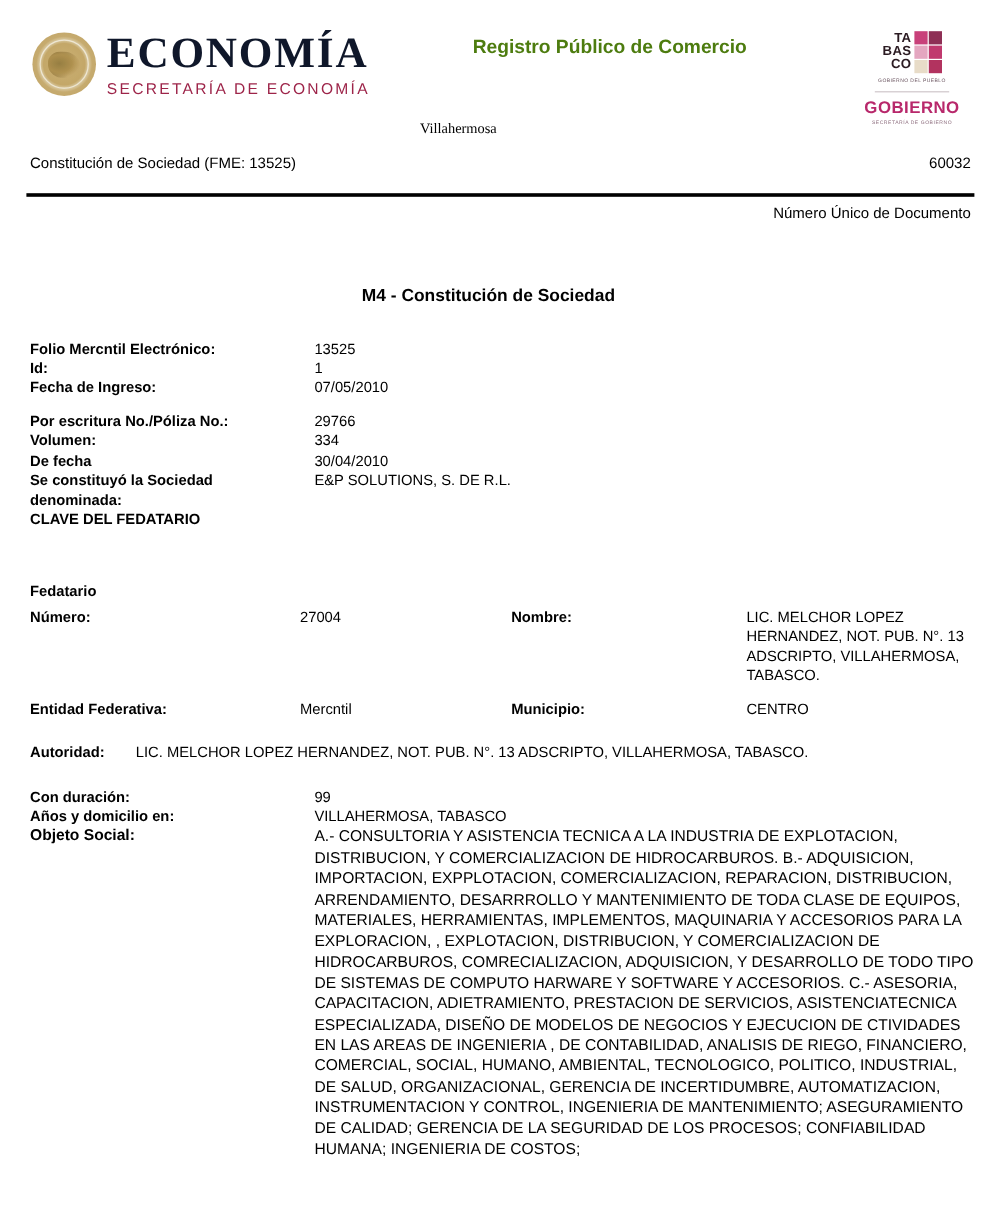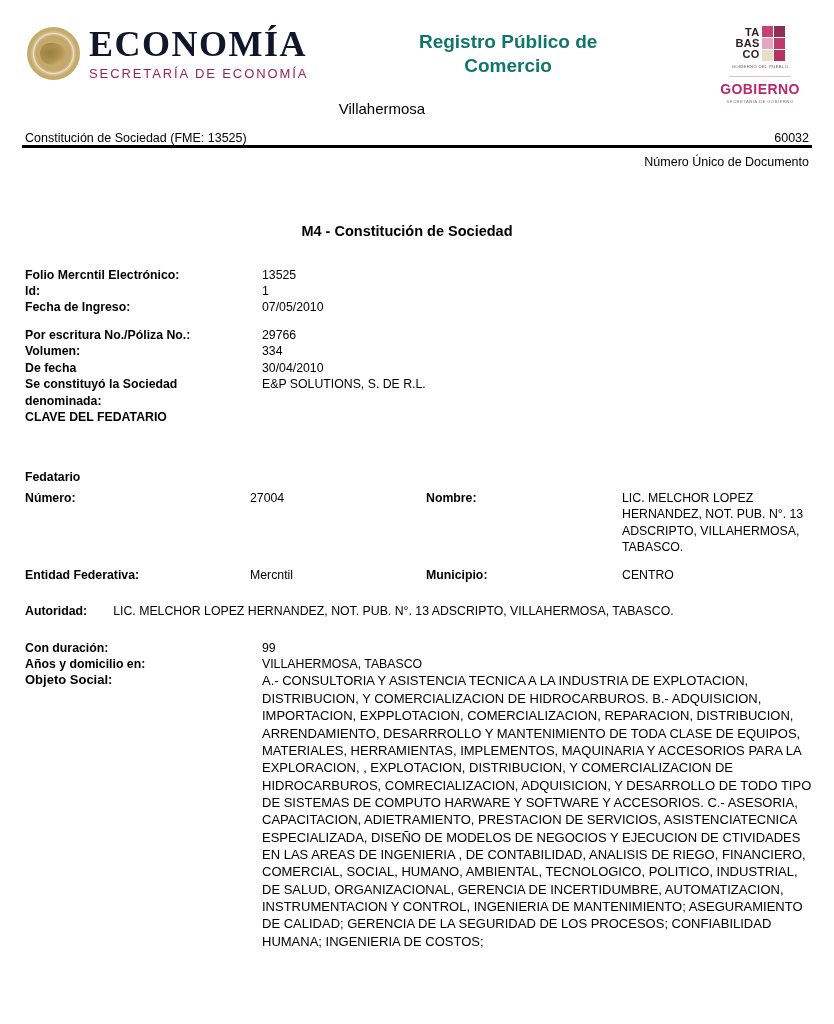--- a/index.html
+++ b/index.html
@@ -87,26 +87,26 @@
     font-weight: normal;
   }
 
   
   .header-center {
     flex: 1;
     text-align: center;
     padding-top: 8px;
   }
   .doc-title {
-    font-size: 19px;
+    font-size: 16px;
     font-weight: bold;
     line-height: 1.28;
     max-width: 260px;
     margin: 0 auto;
-    color: #0f766e;
+    color: #4d7c0f;
   }
 
   
   .logo-tabasco {
     width: 104px;
     padding-top: 4px;
     text-align: center;
   }
   .tab-mark {
     display: flex;
@@ -154,31 +154,32 @@
     font-size: 4.2px;
     letter-spacing: .45px;
     color: #8d6d7e;
     margin-top: 3px;
     text-transform: uppercase;
   }
 
   
   .city {
     text-align: center;
-    font-size: 15px;
+    font-size: 12px;
     margin-top: 18px;
     padding-right: 70px;
+    font-family: Liberation Serif, serif;
   }
   .meta-row {
     display: flex;
     justify-content: space-between;
     align-items: flex-end;
     font-size: 12.5px;
     margin-top: 14px;
-    padding: 0 3px 0 3px;
+    padding: 0 3px 18px 3px;
   }
   .rule {
     height: 2.5px;
     background: #000;
     width: 100%;
   }
   .uid-label {
     text-align: right;
     font-size: 12.5px;
     margin-top: 7px;

